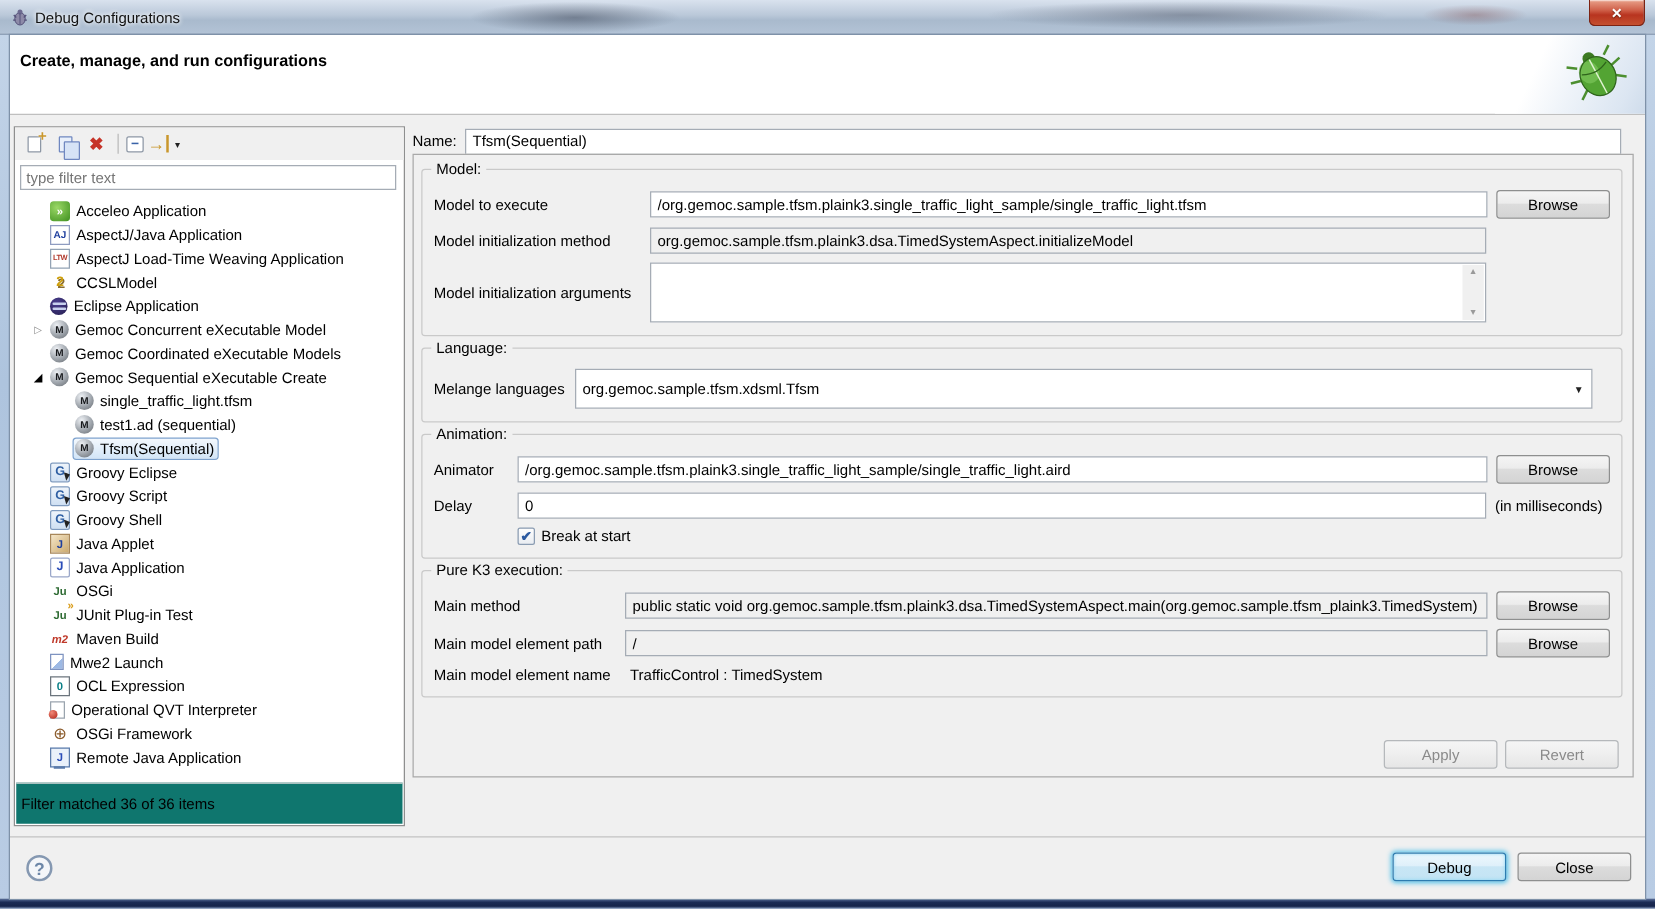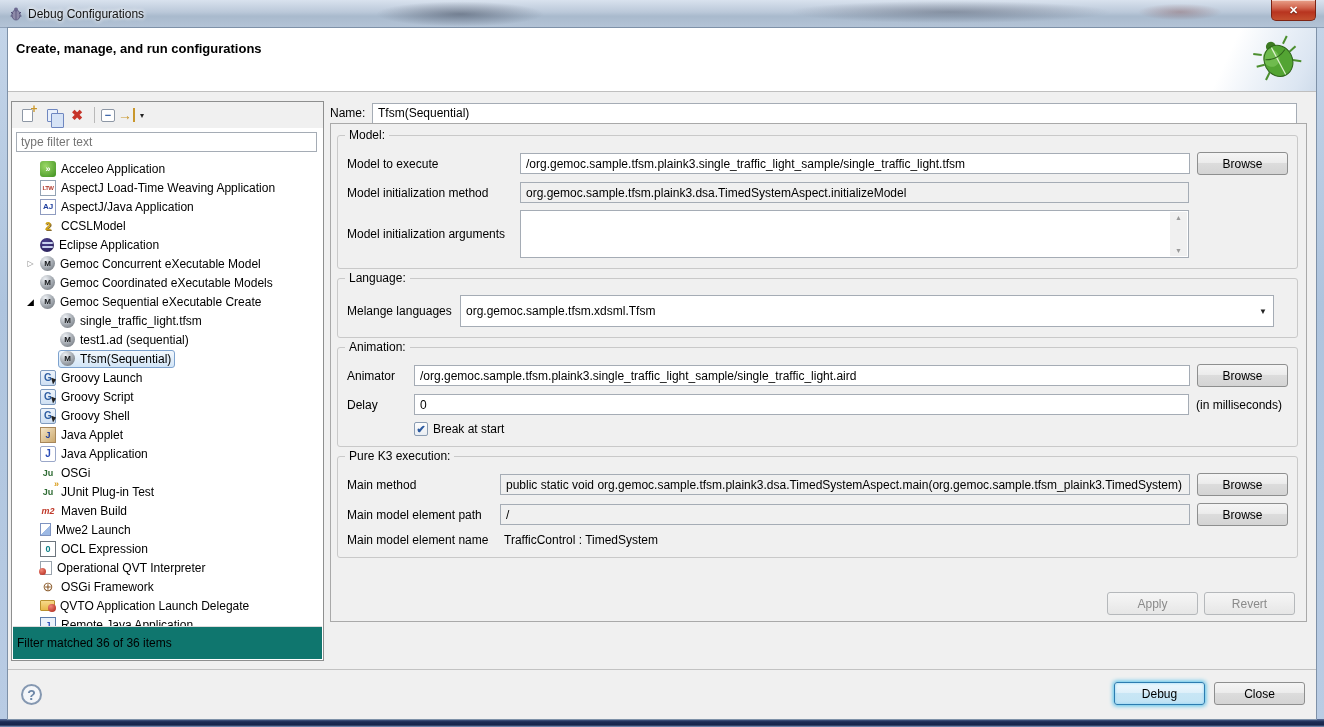--- a/index.html
+++ b/index.html
@@ -299,29 +299,29 @@
           <div class="tree-row" style="padding-left: 10px;">
             <span class="twisty "></span>
             <span class="row-inner">
               <span class="ic ic-acceleo">»</span>
               <span class="tree-label">Acceleo Application</span>
             </span>
           </div>
           <div class="tree-row" style="padding-left: 10px;">
             <span class="twisty "></span>
             <span class="row-inner">
+              <span class="ic ic-aspectj-java">AJ</span>
+              <span class="tree-label">AspectJ/Java Application</span>
+            </span>
+          </div>
+          <div class="tree-row" style="padding-left: 10px;">
+            <span class="twisty "></span>
+            <span class="row-inner">
               <span class="ic ic-aspectj-ltw">LTW</span>
               <span class="tree-label">AspectJ Load-Time Weaving Application</span>
-            </span>
-          </div>
-          <div class="tree-row" style="padding-left: 10px;">
-            <span class="twisty "></span>
-            <span class="row-inner">
-              <span class="ic ic-aspectj-java">AJ</span>
-              <span class="tree-label">AspectJ/Java Application</span>
             </span>
           </div>
           <div class="tree-row" style="padding-left: 10px;">
             <span class="twisty "></span>
             <span class="row-inner">
               <span class="ic ic-ccsl-model">2</span>
               <span class="tree-label">CCSLModel</span>
             </span>
           </div>
           <div class="tree-row" style="padding-left: 10px;">
@@ -370,21 +370,21 @@
             <span class="twisty "></span>
             <span class="row-inner selected">
               <span class="ic ic-gemoc">M</span>
               <span class="tree-label">Tfsm(Sequential)</span>
             </span>
           </div>
           <div class="tree-row" style="padding-left: 10px;">
             <span class="twisty "></span>
             <span class="row-inner">
               <span class="ic ic-groovy">G</span>
-              <span class="tree-label">Groovy Launch</span>
+              <span class="tree-label">Groovy Eclipse</span>
             </span>
           </div>
           <div class="tree-row" style="padding-left: 10px;">
             <span class="twisty "></span>
             <span class="row-inner">
               <span class="ic ic-groovy">G</span>
               <span class="tree-label">Groovy Script</span>
             </span>
           </div>
           <div class="tree-row" style="padding-left: 10px;">
@@ -448,27 +448,20 @@
             <span class="row-inner">
               <span class="ic ic-qvt-interpreter"></span>
               <span class="tree-label">Operational QVT Interpreter</span>
             </span>
           </div>
           <div class="tree-row" style="padding-left: 10px;">
             <span class="twisty "></span>
             <span class="row-inner">
               <span class="ic ic-osgi">⊕</span>
               <span class="tree-label">OSGi Framework</span>
-            </span>
-          </div>
-          <div class="tree-row" style="padding-left: 10px;">
-            <span class="twisty "></span>
-            <span class="row-inner">
-              <span class="ic ic-qvto"></span>
-              <span class="tree-label">QVTO Application Launch Delegate</span>
             </span>
           </div>
           <div class="tree-row" style="padding-left: 10px;">
             <span class="twisty "></span>
             <span class="row-inner">
               <span class="ic ic-remote-java">J</span>
               <span class="tree-label">Remote Java Application</span>
             </span>
           </div>
         </div>

